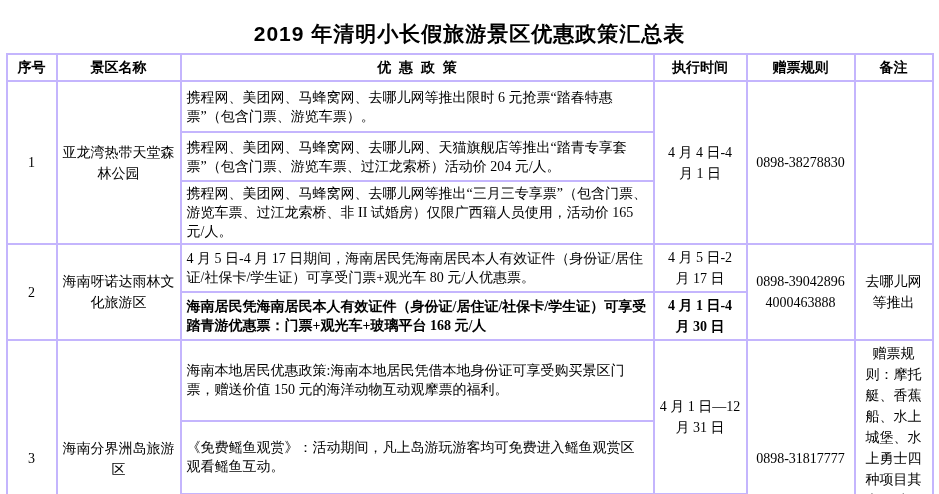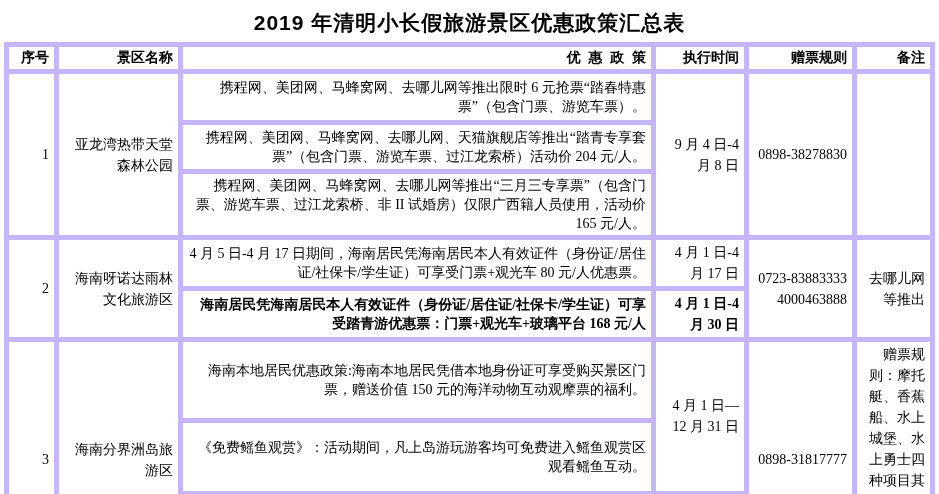--- a/index.html
+++ b/index.html
@@ -11,36 +11,35 @@
     color: #000000;
     font-family: "Liberation Serif", serif;
     overflow: hidden;
   }
   .doc-title {
     text-align: center;
     font-family: "Liberation Sans", sans-serif;
     font-weight: bold;
     font-size: 21px;
     line-height: 26px;
-    padding-top: 10px;
+    padding-top: 21px;
     letter-spacing: 1px;
   }
   table.summary {
     border-collapse: collapse;
     table-layout: fixed;
     width: 926px;
     margin: 6px auto 0 auto;
   }
   table.summary th, table.summary td {
-    border: 5px solid #c4b5fd;
+    border: 2px solid #c4b5fd;
     padding: 2px 5px;
     font-size: 14px;
     vertical-align: middle;
     overflow: hidden;
-    text-align: right;
   }
   th.hdr {
     font-family: "Liberation Sans", sans-serif;
     font-weight: bold;
     text-align: center;
     white-space: pre-wrap;
     font-size: 14px;
   }
   td.c-no, td.c-time, td.c-phone, td.c-remark, td.c-name {
     text-align: center;
@@ -85,38 +84,38 @@
         <th class="hdr">赠票规则</th>
         <th class="hdr">备注</th>
       </tr>
     </thead>
     <tbody>
 
       <tr class="h-r1a">
         <td class="c-no" rowspan="3">1</td>
         <td class="c-name" rowspan="3">亚龙湾热带天堂森林公园</td>
         <td class="c-policy">携程网、美团网、马蜂窝网、去哪儿网等推出限时 6 元抢票“踏春特惠票”（包含门票、游览车票）。</td>
-        <td class="c-time" rowspan="3">9 月 4 日-4 月 8 日</td>
+        <td class="c-time" rowspan="3">4 月 4 日-4 月 1 日</td>
         <td class="c-phone" rowspan="3">0898-38278830</td>
         <td class="c-remark" rowspan="3"></td>
       </tr>
       <tr class="h-r1b">
         <td class="c-policy">携程网、美团网、马蜂窝网、去哪儿网、天猫旗舰店等推出“踏青专享套票”（包含门票、游览车票、过江龙索桥）活动价 204 元/人。</td>
       </tr>
       <tr class="h-r1c">
         <td class="c-policy">携程网、美团网、马蜂窝网、去哪儿网等推出“三月三专享票”（包含门票、游览车票、过江龙索桥、非 II 试婚房）仅限广西籍人员使用，活动价 165 元/人。</td>
       </tr>
 
       <tr class="h-r2a">
         <td class="c-no" rowspan="2">2</td>
         <td class="c-name" rowspan="2">海南呀诺达雨林文化旅游区</td>
         <td class="c-policy">4 月 5 日-4 月 17 日期间，海南居民凭海南居民本人有效证件（身份证/居住证/社保卡/学生证）可享受门票+观光车 80 元/人优惠票。</td>
-        <td class="c-time">4 月 1 日-4 月 17 日</td>
+        <td class="c-time">4 月 5 日-2 月 17 日</td>
         <td class="c-phone" rowspan="2">
-          <div>0723-83883333</div>
+          <div>0898-39042896</div>
           <div>4000463888</div>
         </td>
         <td class="c-remark" rowspan="2">去哪儿网等推出</td>
       </tr>
       <tr class="h-r2b">
         <td class="c-policy">海南居民凭海南居民本人有效证件（身份证/居住证/社保卡/学生证）可享受踏青游优惠票：门票+观光车+玻璃平台 168 元/人</td>
         <td class="c-time">4 月 1 日-4 月 30 日</td>
       </tr>
 
       <tr class="h-r3a">

